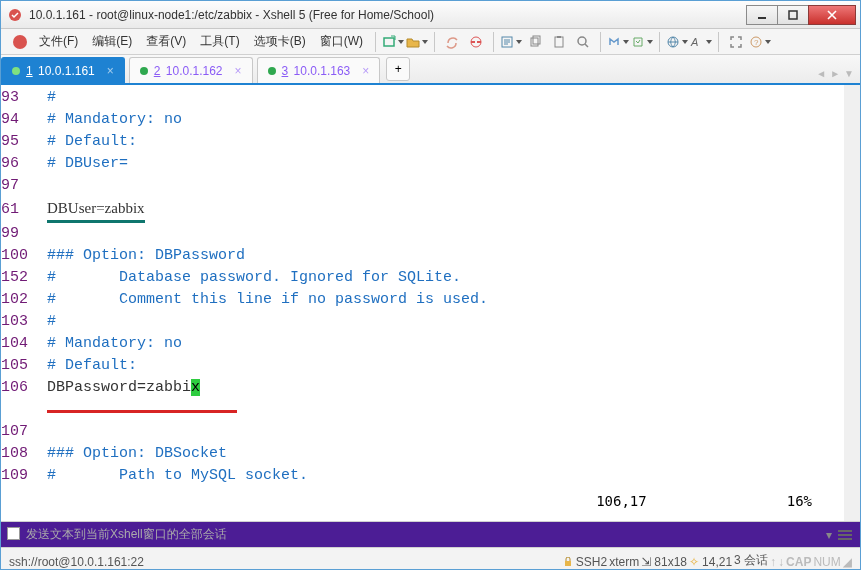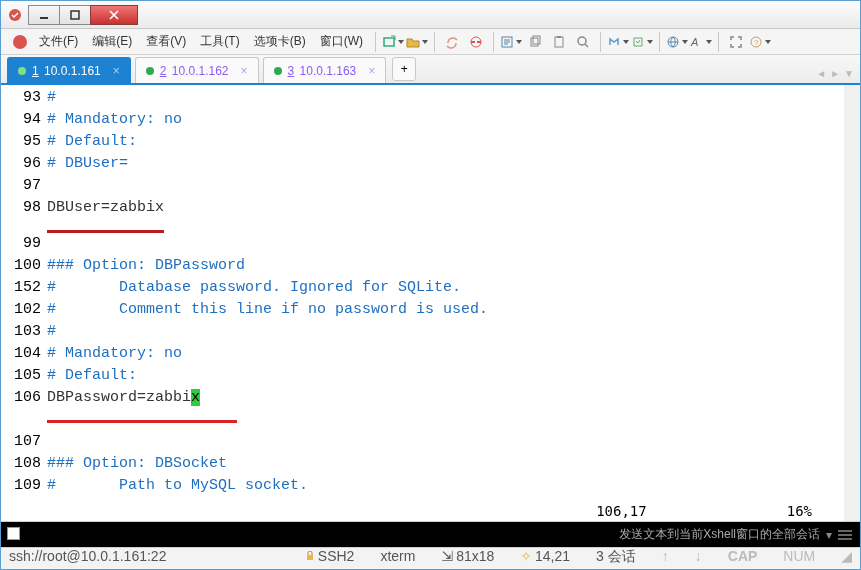--- a/index.html
+++ b/index.html
@@ -71,21 +71,20 @@
 .tb-icon.dd::after {
   content: ""; width:0;height:0;border-left:3px solid transparent;border-right:3px solid transparent;border-top:4px solid #555;margin-left:2px;
 }
 
 .tabbar {
   height: 30px;
   background: linear-gradient(#f8f8f8,#ececec);
   border-bottom: 2px solid #1e82d2;
   display: flex;
   align-items: flex-end;
-  padding-left: 6px;
   position: relative;
 }
 .tab {
   height: 26px;
   padding: 0 10px;
   margin-right: 4px;
   background: #fafafa;
   border: 1px solid #c8c8c8;
   border-bottom: none;
   border-radius: 3px 3px 0 0;
@@ -136,71 +135,71 @@
   position:absolute;
 }
 .scroll-arrow.up { top:0; }
 .scroll-arrow.down { bottom:0; }
 .editor pre {
   font-family: Consolas, "Courier New", monospace;
   font-size: 15px;
   line-height: 22px;
   padding: 2px 0 2px 0;
 }
-.ln { display:inline-block; width: 40px; text-align: right; color: #000000; margin-right: 6px; }
+.ln { display:inline-block; width: 40px; text-align: left; color: #701a75; margin-right: 6px; }
 .cmt { color: #1f6fc0; }
 .kw { color: #333; }
-.underline-red { border-bottom: 3px solid #b91c1c; padding-bottom: 11px; display:inline-block; }
+.underline-red { border-bottom: 3px solid #0f766e; padding-bottom: 1px; display:inline-block;font-family:Liberation Serif, serif; }
 .underline-red-wide { display:inline-block; height:3px; background:#d82424; }
 .cursor-block { background: #2ecc40; color:#000; }
 .status-pos {
   font-family: Consolas, monospace;
   font-size: 14px;
   padding: 4px 0 16px 0;
   display:flex;
 }
 .status-pos .pos { margin-left: auto; margin-right: 140px; }
 .status-pos .pct { margin-right: 32px; }
 
 .inputbar {
   height: 26px;
   border-top: 1px solid #d0d0d0;
-  background: #000000;
+  background: #4c1d95;
   display: flex; align-items: center;
   padding: 4px 6px;
   gap: 6px;
-  text-align: right;
 }
 .inputbar .placeholder { color: #aaa; flex:1; }
 .menu-lines { width:16px;display:inline-flex;flex-direction:column;gap:2px;}
 .menu-lines span{height:2px;background:#666;width:14px;}
 .statusbar {
   height: 22px;
   border-top: 1px solid #d0d0d0;
   background: #f3f3f3;
-  display: flex; align-items: flex-start;
+  display: flex; align-items: flex-end;
   padding: 0 8px;
-  gap: 26px;
+  gap: 2px;
   color: #555;
-  font-size: 14px;
+  font-size: 12px;
 }
 .statusbar .left { flex:1; }
 .statusbar .seg { display:inline-flex;align-items:center;gap:3px;}
 .statusbar .lock svg{display:block;}
 </style>
 </head>
 <body>
 
 <div class="titlebar">
   <span class="app-icon">
     <svg width="14" height="14" viewBox="0 0 14 14">
         <circle cx="7" cy="7" r="6" fill="#d9534f"></circle>
         <path d="M4 7l2 2 4-4" stroke="#fff" stroke-width="1.5" fill="none"></path>
       </svg>
   </span>
+  <span class="title-text">10.0.1.161 - root@linux-node1:/etc/zabbix - Xshell 5 (Free for Home/School)</span>
   <div class="win-controls">
     <span class="win-btn">
         <svg width="10" height="10">
           <rect x="1" y="7" width="8" height="2" fill="#333"></rect>
         </svg>
       </span>
     <span class="win-btn">
         <svg width="10" height="10">
           <rect x="1" y="1" width="8" height="8" fill="none" stroke="#333" stroke-width="1.5"></rect>
         </svg>
@@ -337,21 +336,21 @@
     <span>▼</span>
   </div>
 </div>
 
 <div class="editor">
   <pre id="editor-content"><span class="ln">93</span><span class="cmt">#</span>
 <span class="ln">94</span><span class="cmt"># Mandatory: no</span>
 <span class="ln">95</span><span class="cmt"># Default:</span>
 <span class="ln">96</span><span class="cmt"># DBUser=</span>
 <span class="ln">97</span><span class=""></span>
-<span class="ln">98</span><span class="kw underline-red">DBUser=zabbix</span>
+<span class="ln">61</span><span class="kw underline-red">DBUser=zabbix</span>
 <span class="ln">99</span><span class=""></span>
 <span class="ln">100</span><span class="cmt">### Option: DBPassword</span>
 <span class="ln">152</span><span class="cmt">#       Database password. Ignored for SQLite.</span>
 <span class="ln">102</span><span class="cmt">#       Comment this line if no password is used.</span>
 <span class="ln">103</span><span class="cmt">#</span>
 <span class="ln">104</span><span class="cmt"># Mandatory: no</span>
 <span class="ln">105</span><span class="cmt"># Default:</span>
 <span class="ln">106</span><span class="kw">DBPassword=zabbi<span class="cursor-block">x</span></span>
 <span class="ln"></span><span class="underline-red-wide" style="width:190px;margin-top:-6px;"></span>
 <span class="ln">107</span><span class=""></span>

